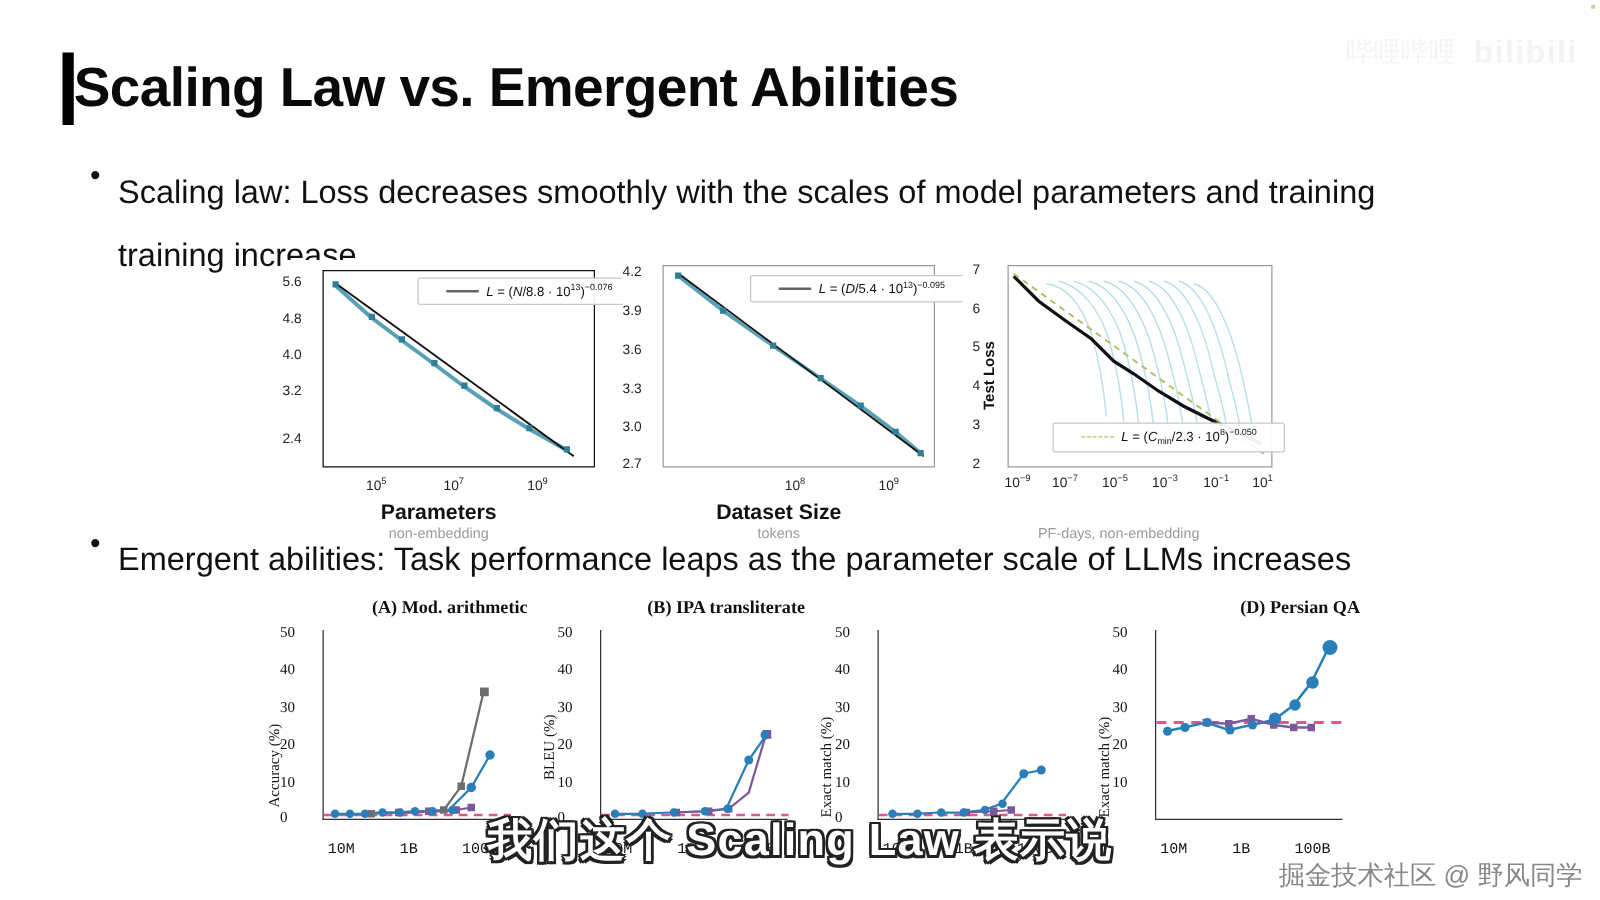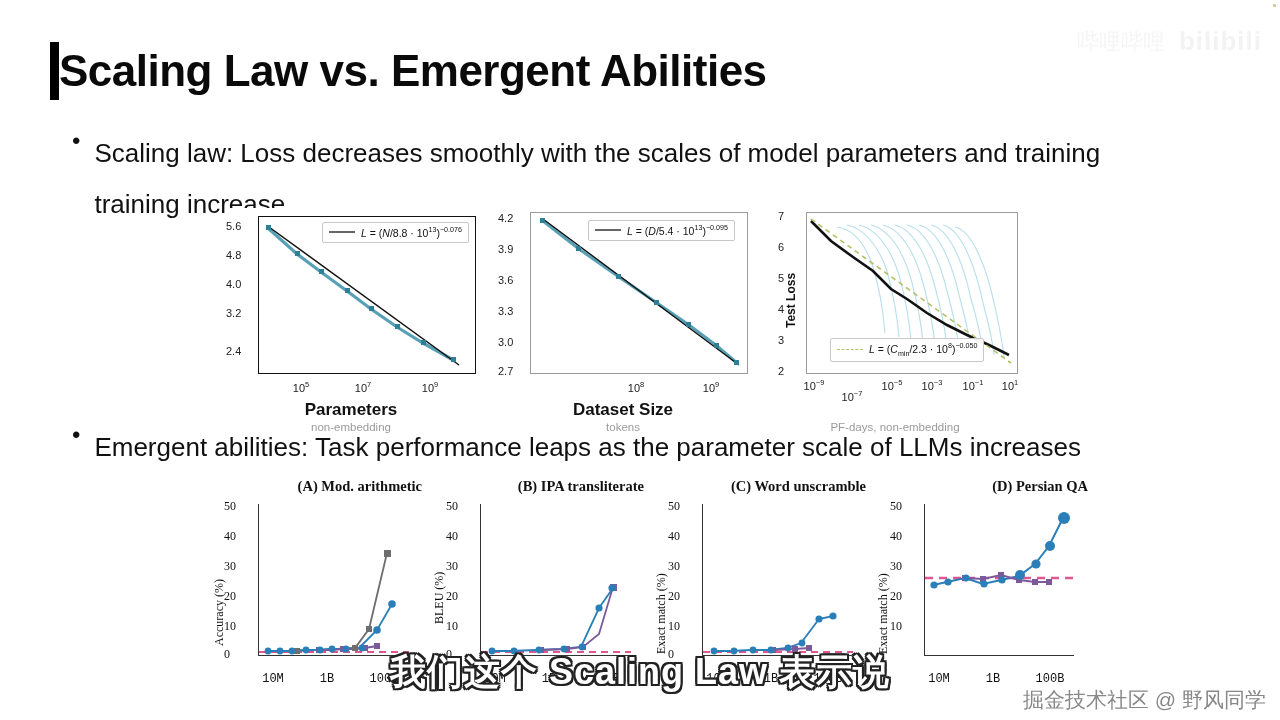--- a/index.html
+++ b/index.html
@@ -36,21 +36,21 @@
   .ytick { position: absolute; right: 0; font-size: 11px; color: #222; transform: translateY(-50%); white-space: nowrap; }
   .xtick { position: absolute; font-size: 11px; color: #222; transform: translateX(-50%); white-space: nowrap; }
   .ylabel-rot {
     position: absolute; font-size: 12px; font-weight: bold; color: #111;
     transform: rotate(-90deg); transform-origin: left top; white-space: nowrap;
   }
   .legend-box {
     position: absolute; background: rgba(255,255,255,0.93);
     border: 1px solid #c8c8c8; border-radius: 2px;
     display: flex; align-items: center; gap: 6px;
-    padding: 3px 6px; font-size: 10.5px; color: #111; white-space: nowrap;
+    padding: 3px 22px; font-size: 10.5px; color: #111; white-space: nowrap; margin-left: 12px;
   }
   .legend-swatch { width: 26px; height: 0; border-top: 2px solid #666; }
   .legend-swatch.dashed { border-top: 1.6px dashed #b5bf68; }
   sup { font-size: 0.68em; vertical-align: super; }
   sub { font-size: 0.68em; vertical-align: sub; }
 
   
   .emg-strip { position: absolute; left: 200px; top: 474px; width: 1000px; height: 228px; display: flex; }
   .emg-card { position: relative; width: 222px; height: 228px; }
   .emg-title { position: absolute; top: 4px; width: 100%; text-align: right; font-size: 14.5px; color: #111;
@@ -196,21 +196,21 @@
           <line x1="4" y1="6" x2="204" y2="150" stroke="#b5bf68" stroke-width="1.6" stroke-dasharray="5,4"></line>
         </svg>
       </div>
       <div class="ytick" style="left:8px; width:26px; top:8px;">7</div>
       <div class="ytick" style="left:8px; width:26px; top:39px;">6</div>
       <div class="ytick" style="left:8px; width:26px; top:70px;">5</div>
       <div class="ytick" style="left:8px; width:26px; top:101px;">4</div>
       <div class="ytick" style="left:8px; width:26px; top:132px;">3</div>
       <div class="ytick" style="left:8px; width:26px; top:163px;">2</div>
       <div class="xtick" style="left:44px;  top:170px;">10<sup>−9</sup></div>
-      <div class="xtick" style="left:82px;  top:181px;">10<sup>−7</sup></div>
+      <div class="xtick" style="left:82px;  top:170px;">10<sup>−7</sup></div>
       <div class="xtick" style="left:122px; top:170px;">10<sup>−5</sup></div>
       <div class="xtick" style="left:162px; top:170px;">10<sup>−3</sup></div>
       <div class="xtick" style="left:203px; top:170px;">10<sup>−1</sup></div>
       <div class="xtick" style="left:240px; top:170px;">10<sup>1</sup></div>
       <div class="legend-box" style="left:60px; top:130px;">
         <span class="legend-swatch dashed"></span>
         <span><i>L</i> = (<i>C</i><sub>min</sub>/2.3 · 10<sup>8</sup>)<sup>−0.050</sup></span>
       </div>
       <div class="axis-sub-x" style="top:213px;">PF-days, non-embedding</div>
     </div>
@@ -299,21 +299,20 @@
       <div class="emg-ytick" style="left:24px; width:30px; top:92px;">30</div>
       <div class="emg-ytick" style="left:24px; width:30px; top:122px;">20</div>
       <div class="emg-ytick" style="left:24px; width:30px; top:152px;">10</div>
       <div class="emg-ytick" style="left:24px; width:30px; top:180px;">0</div>
       <div class="emg-xtick" style="left:73px;  top:198px;">10M</div>
       <div class="emg-xtick" style="left:127px; top:198px;">1B</div>
       <div class="emg-xtick" style="left:184px; top:198px;">100B</div>
     </div>
 
     <div class="emg-card">
-      <div class="emg-title">(C) Word unscramble</div>
       <div class="emg-ylabel" style="left:10px; top:180px;">Exact match (%)</div>
       <div class="emg-axes" style="left:58px; top:30px; width:150px; height:152px;">
         <svg width="150" height="152" viewBox="0 0 150 152">
           <line x1="0" y1="148" x2="150" y2="148" stroke="#e0568e" stroke-width="2" stroke-dasharray="7,5"></line>
           <polyline points="8,147 28,147 48,146 66,146 84,144 98,139 116,115 130,112" fill="none" stroke="#2b7fb8" stroke-width="1.8"></polyline>
           <polyline points="70,146 92,145 106,144" fill="none" stroke="#7a5a9b" stroke-width="1.8"></polyline>
           <g fill="#7a5a9b">
             <rect x="67" y="143" width="6" height="6"></rect>
               <rect x="89" y="142" width="6" height="6"></rect>
             <rect x="103" y="141" width="6" height="6"></rect>

